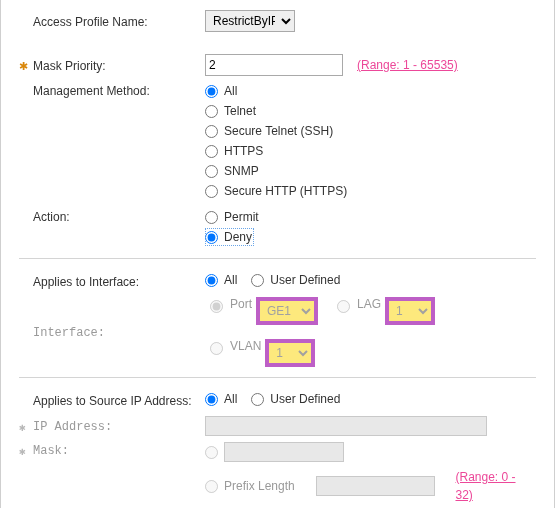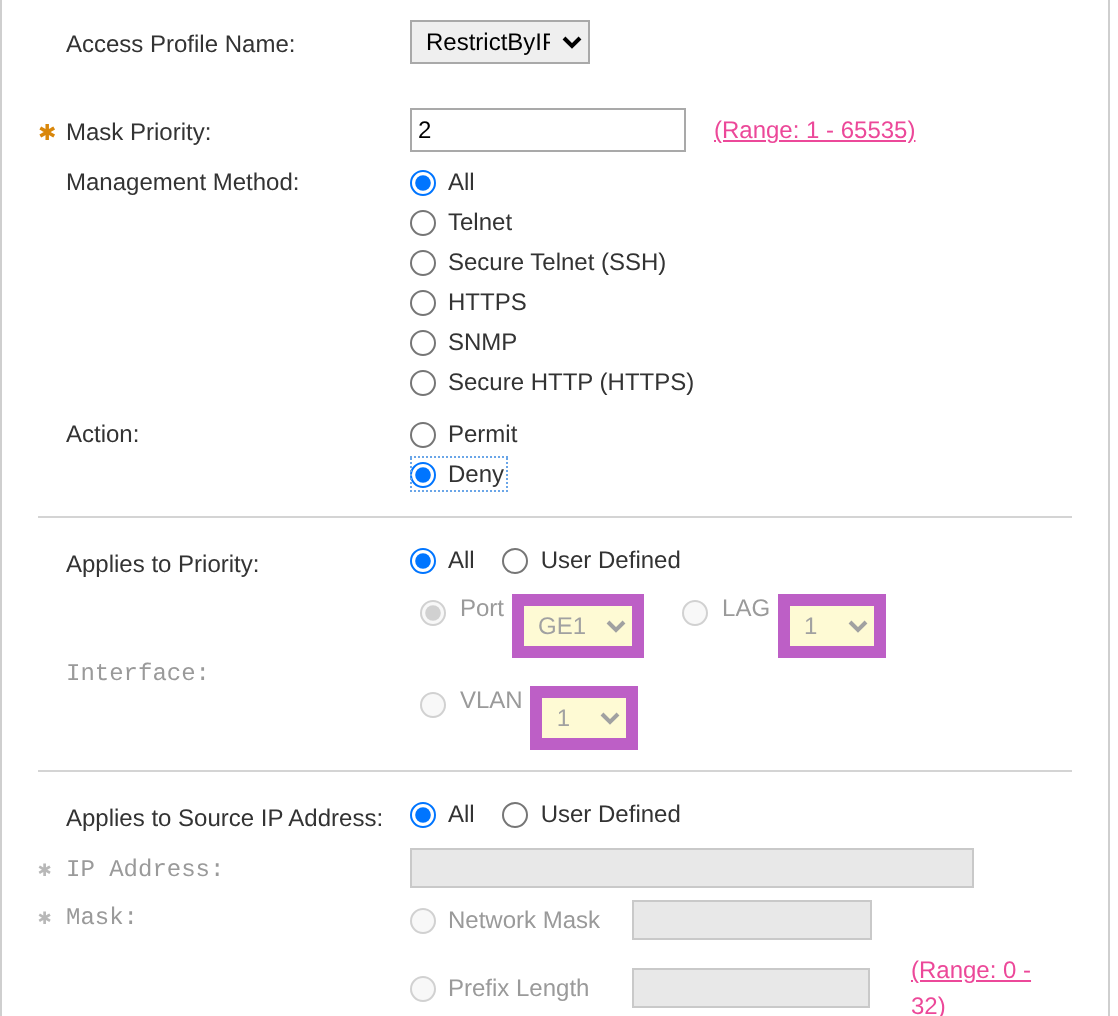--- a/index.html
+++ b/index.html
@@ -54,23 +54,23 @@
   input.priority { width: 130px; }
   .hint { color: #ec4899; margin-left: 14px; text-decoration: underline; }
   .radio-line { display: flex; align-items: center; gap: 6px; margin-bottom: 2px; line-height: 18px; }
   .radio-line input[type=radio] { margin: 0; }
   .radio-line.disabled { color: #9a9a9a; }
   .radio-line.disabled input[type=radio] { }
   .inline-group { display: flex; align-items: center; gap: 14px; flex-wrap: wrap; }
   .inline-group .sub { display: flex; align-items: flex-start; gap: 4px; color: #9a9a9a; }
   select.small {
     width: 48px;
-    background: #fef9c3;
+    background: #fde047;
     color: #7a7a7a;
-    border: 6px solid #a21caf;
+    border: 4px solid #a21caf;
   }
   select.small.narrow { width: 36px; }
   hr.sep {
     border: none;
     border-top: 1px solid #d4d4d4;
     margin: 10px 0 12px 0;
   }
   .ip-box {
     background: #e8e8e8;
     border: 1px solid #c9c9c9;
@@ -162,21 +162,21 @@
           <span>Deny</span>
         </label>
     </div>
   </div>
 
   <hr class="sep">
 
   <div class="row valign">
     <div class="label-col">
       <span class="star empty">✱</span>
-      <span>Applies to Priority:</span>
+      <span>Applies to Interface:</span>
     </div>
     <div class="val-col inline-group">
       <label class="radio-line">
           <input type="radio" name="aiface" checked="" style="">
           <span>All</span>
         </label>
       <label class="radio-line">
           <input type="radio" name="aiface" style="">
           <span>User Defined</span>
         </label>
@@ -238,21 +238,20 @@
   </div>
 
   <div class="row">
     <div class="label-col disabled">
       <span class="star gray">✱</span>
       <span>Mask:</span>
     </div>
     <div class="val-col">
       <div class="radio-line disabled">
         <input type="radio" name="mask" disabled="" style="">
-        <span style="width:86px">Network Mask</span>
         <div class="mask-box"></div>
       </div>
       <div class="radio-line disabled" style="margin-top:6px">
         <input type="radio" name="mask" disabled="" style="">
         <span style="width:86px">Prefix Length</span>
         <div class="mask-box"></div>
         <span class="hint">(Range: 0 - 32)</span>
       </div>
     </div>
   </div>

